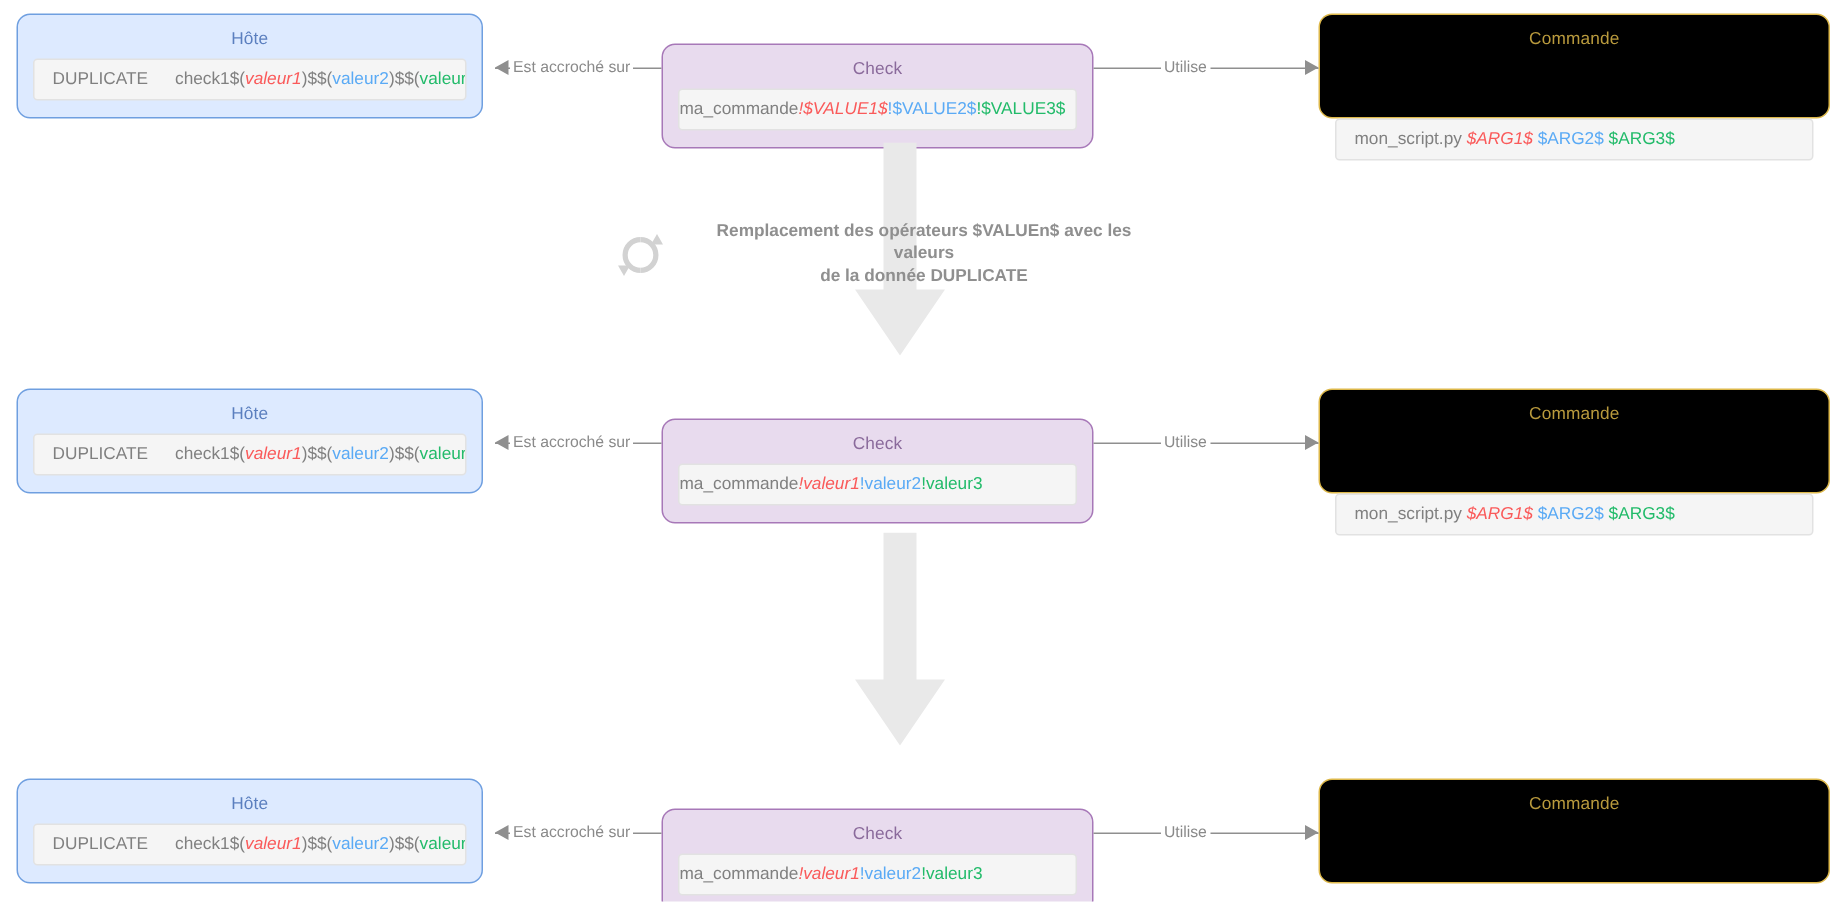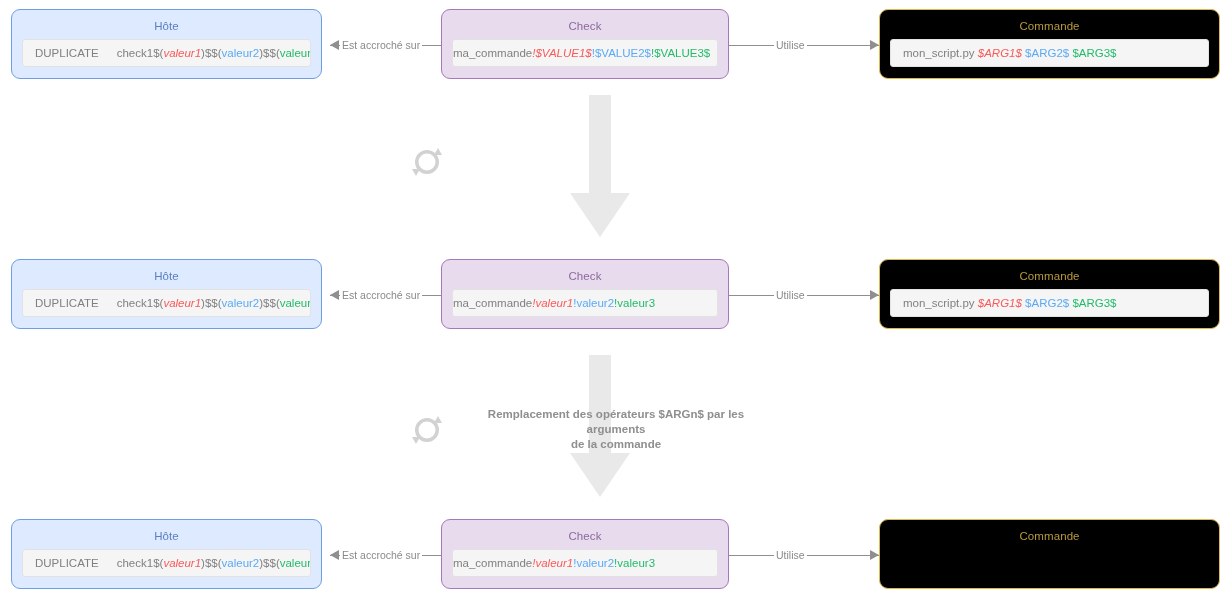--- a/index.html
+++ b/index.html
@@ -59,35 +59,37 @@
   .node.host .node-title { color: #5b7fbf; }
   .node.host .node-field {
     padding-left: 12px;
     text-align: left;
   }
 
   
   .node.check {
     background: #e8dbee;
     border-color: #a778b8;
+    margin-top: 20px;
   }
   .node.check .node-title { color: #8a6a9b; }
   .node.check .node-field {
     text-align: left;
   }
 
   
   .node.command {
     background: #000000;
     border-color: #ddb84a;
   }
   .node.command .node-title { color: #b99a3d; }
   .node.command .node-field {
     padding-left: 12px;
     text-align: left;
+    margin-top: 40px;
   }
 
   .mono-field { font-family: "Liberation Sans", "DejaVu Sans", sans-serif; }
 
   .c-red   { color: #fa5a5a; font-style: italic; }
   .c-blue  { color: #5aaaf5; }
   .c-green { color: #22bb6a; }
   .c-gray  { color: #808080; }
 
   
@@ -194,20 +196,22 @@
     <span class="cycle-icon">
       <svg width="30" height="30" viewBox="0 0 30 30">
         <path d="M15 3 A12 12 0 0 1 27 15 L23.5 15 A8.5 8.5 0 0 0 15 6.5 Z" fill="#d2d2d2"></path>
         <path d="M27 15 A12 12 0 0 1 15 27 L15 23.5 A8.5 8.5 0 0 0 23.5 15 Z" fill="#d2d2d2"></path>
         <path d="M15 27 A12 12 0 0 1 3 15 L6.5 15 A8.5 8.5 0 0 0 15 23.5 Z" fill="#d2d2d2"></path>
         <path d="M3 15 A12 12 0 0 1 15 3 L15 6.5 A8.5 8.5 0 0 0 6.5 15 Z" fill="#d2d2d2"></path>
         <polygon points="26,1 30,8 22,8" fill="#d2d2d2"></polygon>
         <polygon points="4,29 0,22 8,22" fill="#d2d2d2"></polygon>
       </svg>
     </span>
+    <span class="step-text">Remplacement des opérateurs $VALUEn$ avec les valeurs
+de la donnée DUPLICATE</span>
   </div>
 
   <div class="node host" style="left:11px; top:259px; width:311px; height:70px;">
     <div class="node-title">Hôte</div>
     <div class="node-field mono-field">
       <span>DUPLICATE</span><span style="display:inline-block;width:18px"></span><span class="rich"><span class="c-gray">check1$(</span><span class="c-red">valeur1</span><span class="c-gray">)$$(</span><span class="c-blue">valeur2</span><span class="c-gray">)$$(</span><span class="c-green">valeur3</span></span>
     </div>
   </div>
 
   <div class="node check" style="left:441px; top:259px; width:288px; height:70px;">
@@ -231,34 +235,20 @@
   <div class="edge" style="left:729px; top:295px; width:150px;"></div>
   <div class="arrowhead right" style="left:870px; top:290px;"></div>
   <div class="edge-label" style="left:774px; top:289px;">Utilise</div>
 
   <div class="block-arrow" style="left:570px; top:355px;">
     <svg width="60" height="142" viewBox="0 0 60 142">
       <polygon points="19,0 41,0 41,98 60,98 30,142 0,98 19,98" fill="#e9e9e9"></polygon>
     </svg>
   </div>
 
-  <div class="step" style="left:412px; top:407px;">
-    <span class="cycle-icon">
-      <svg width="30" height="30" viewBox="0 0 30 30">
-        <path d="M15 3 A12 12 0 0 1 27 15 L23.5 15 A8.5 8.5 0 0 0 15 6.5 Z" fill="#d2d2d2"></path>
-        <path d="M27 15 A12 12 0 0 1 15 27 L15 23.5 A8.5 8.5 0 0 0 23.5 15 Z" fill="#d2d2d2"></path>
-        <path d="M15 27 A12 12 0 0 1 3 15 L6.5 15 A8.5 8.5 0 0 0 15 23.5 Z" fill="#d2d2d2"></path>
-        <path d="M3 15 A12 12 0 0 1 15 3 L15 6.5 A8.5 8.5 0 0 0 6.5 15 Z" fill="#d2d2d2"></path>
-        <polygon points="26,1 30,8 22,8" fill="#d2d2d2"></polygon>
-        <polygon points="4,29 0,22 8,22" fill="#d2d2d2"></polygon>
-      </svg>
-    </span>
-    <span class="step-text">Remplacement des opérateurs $ARGn$ par les arguments
-de la commande</span>
-  </div>
 
   <div class="node host" style="left:11px; top:519px; width:311px; height:70px;">
     <div class="node-title">Hôte</div>
     <div class="node-field mono-field">
       <span>DUPLICATE</span><span style="display:inline-block;width:18px"></span><span class="rich"><span class="c-gray">check1$(</span><span class="c-red">valeur1</span><span class="c-gray">)$$(</span><span class="c-blue">valeur2</span><span class="c-gray">)$$(</span><span class="c-green">valeur3</span></span>
     </div>
   </div>
 
   <div class="node check" style="left:441px; top:519px; width:288px; height:70px;">
     <div class="node-title">Check</div>

